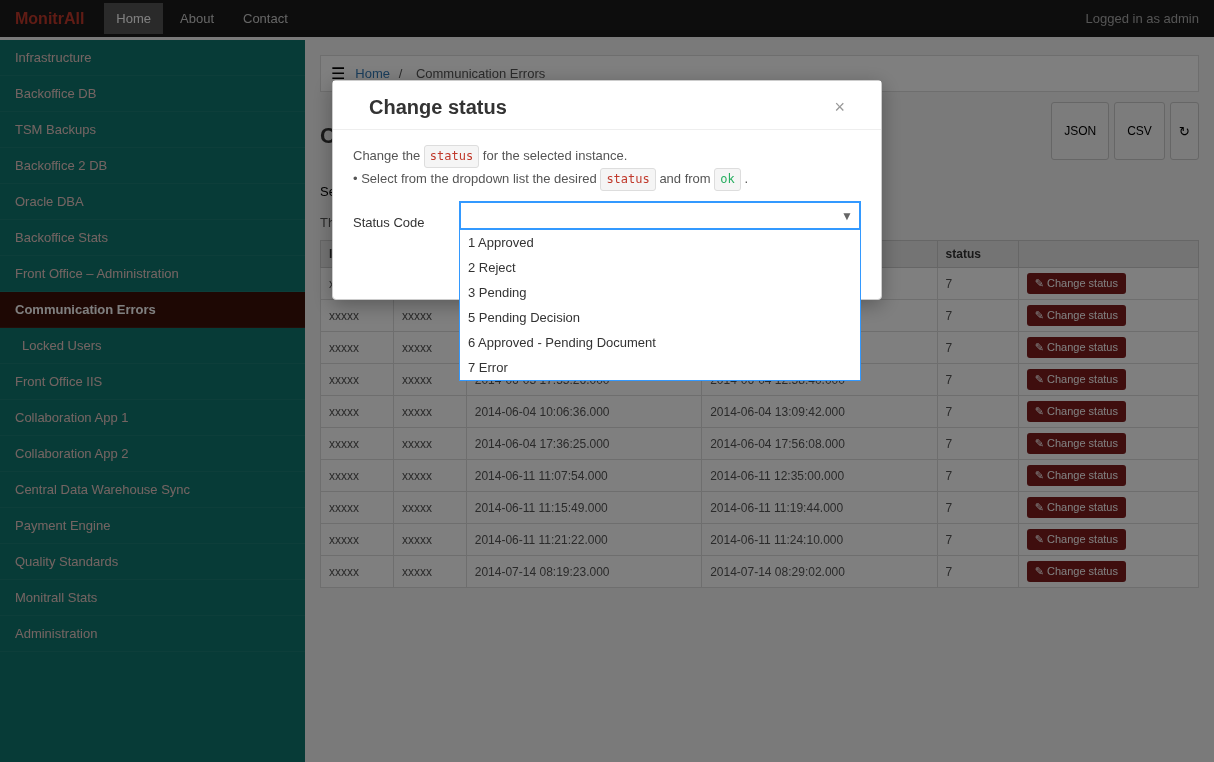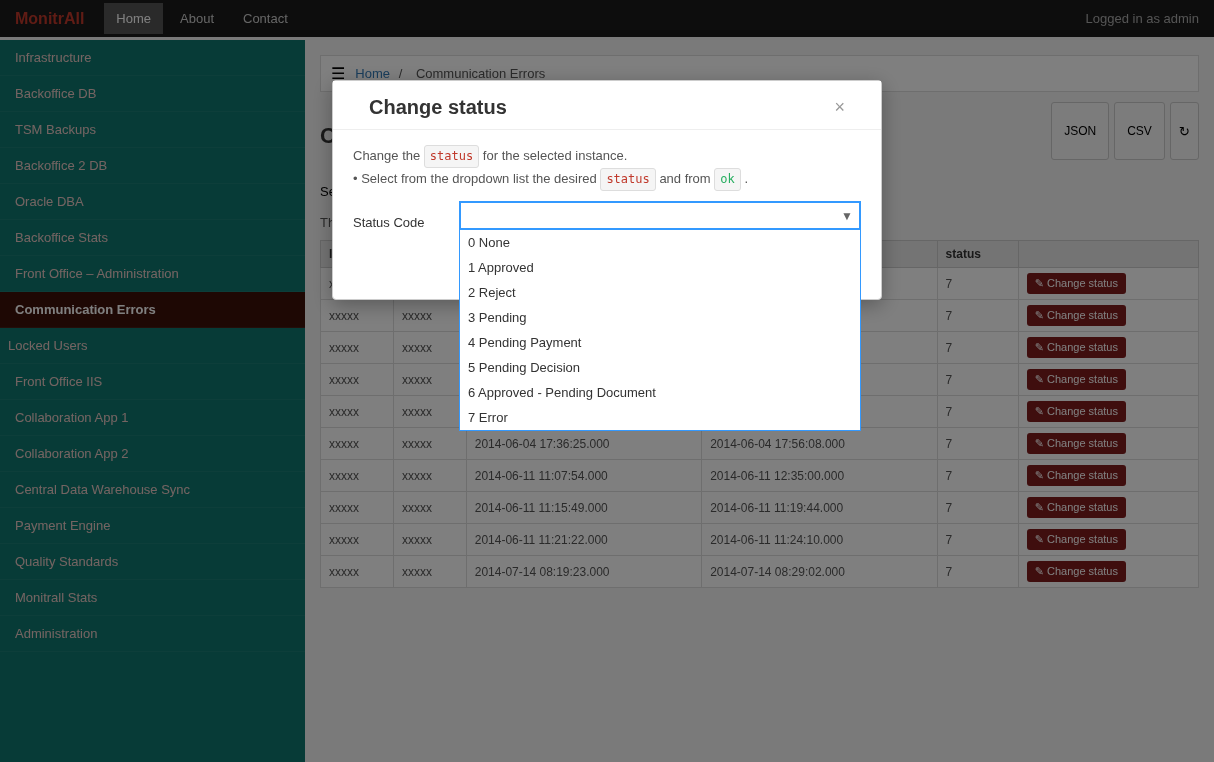--- a/index.html
+++ b/index.html
@@ -64,21 +64,21 @@
       font-size: 13px;
       color: #e8c8c4;
       border-bottom: 1px solid rgba(255,255,255,0.05);
     }
     .sidebar-item.active {
       background: #3d1009;
       color: #fff;
       font-weight: bold;
     }
     .sidebar-item.sub {
-      padding-left: 8px;
+      padding-left: 22px;
     }
 
     
     .main-content {
       flex: 1;
       overflow-y: auto;
       padding: 15px;
       background: #f5f5f5;
       position: relative;
     }
@@ -531,25 +531,23 @@
         <span class="ok-badge">ok</span>
         <span>.</span>
       </div>
 
       <div class="modal-form-row">
         <span class="form-label">Status Code</span>
         <div class="form-select-wrap">
           <input class="form-select-input" type="text" value="" style="">
           <span class="select-arrow">▼</span>
           <ul class="dropdown-list" id="dropdown-list">
-          <li>0 None</li>
               <li>1 Approved</li>
               <li>2 Reject</li>
               <li>3 Pending</li>
-              <li>4 Pending Payment</li>
               <li>5 Pending Decision</li>
               <li>6 Approved - Pending Document</li>
               <li>7 Error</li>
             </ul>
         </div>
       </div>
     </div>
     <div class="modal-footer">
       <button class="btn-ok">OK</button>
       <button class="btn-cancel">Cancel</button>

